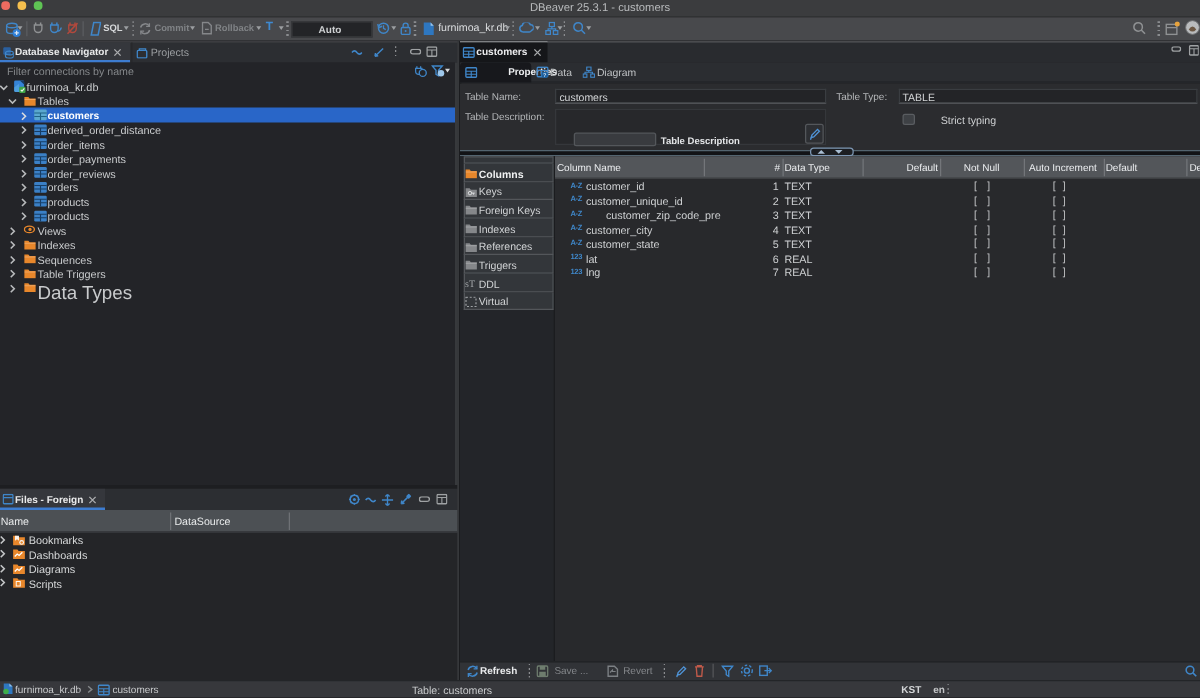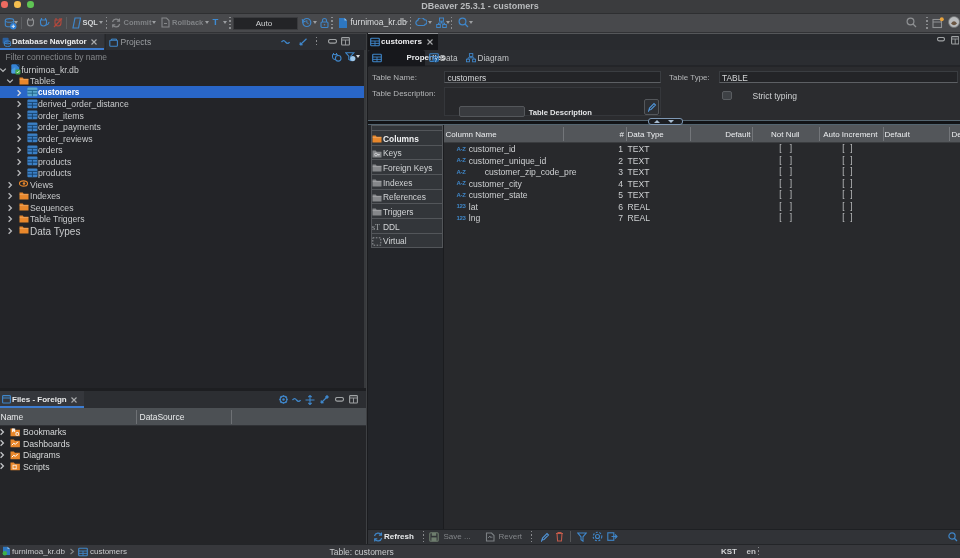--- a/index.html
+++ b/index.html
@@ -2,21 +2,21 @@
 <html><head><meta charset="utf-8"><style>
 html,body{margin:0;padding:0;background:#242528}
 #app{position:relative;width:960px;height:558px;background:#242528;font-family:"Liberation Sans",sans-serif;overflow:hidden}
 div{box-sizing:border-box}
 </style></head><body>
 <div id="app">
 <div style="position:absolute;left:0px;top:0px;width:960px;height:14px;background:#3b3c3e;border-bottom:1px solid #2e2f31"></div>
 <div style="position:absolute;left:1.3px;top:1.3px;width:6.6px;height:6.6px;background:#ee6b60;border-radius:50%"></div>
 <div style="position:absolute;left:14.2px;top:1.3px;width:6.6px;height:6.6px;background:#f5bf4e;border-radius:50%"></div>
 <div style="position:absolute;left:27.2px;top:1.3px;width:6.6px;height:6.6px;background:#5fc454;border-radius:50%"></div>
-<div style="position:absolute;left:380px;top:1.5px;width:200px;text-align:center;font-size:9px;color:#b9bbbd;font-weight:700;white-space:nowrap;line-height:1;">DBeaver 25.3.1 - customers</div>
+<div style="position:absolute;left:380px;top:1.5px;width:200px;text-align:center;font-size:9px;color:#b9bbbd;font-weight:400;white-space:nowrap;line-height:1;">DBeaver 25.3.1 - customers</div>
 <div style="position:absolute;left:0px;top:14px;width:960px;height:19px;background:#48494c;border-bottom:1px solid #313235"></div>
 <svg style="position:absolute;left:4px;top:16.5px" width="13" height="13" viewBox="0 0 13 13">
       <ellipse cx="5.5" cy="3.4" rx="4.2" ry="1.8" fill="none" stroke="#3f86c9" stroke-width="1.1"></ellipse>
       <path d="M1.3 3.4 v4.6 a4.2 1.8 0 0 0 8.4 0 v-4.6" fill="none" stroke="#3f86c9" stroke-width="1.1"></path>
       <circle cx="9.3" cy="9.3" r="3.2" fill="#2f7fd6"></circle>
       <path d="M9.3 7.6 v3.4 M7.6 9.3 h3.4" stroke="#dfe8f2" stroke-width="1"></path>
     </svg>
 <div style="position:absolute;left:13.5px;top:20.5px;width:0;height:0;border-left:2.6px solid transparent;border-right:2.6px solid transparent;border-top:3.4px solid #9b9ea1"></div>
 <div style="position:absolute;left:20.5px;top:16.5px;width:1px;height:12px;background:#5b5d60"></div>
 <svg style="position:absolute;left:26px;top:17px" width="9" height="11" viewBox="0 0 9 11">
@@ -49,21 +49,21 @@
 <svg style="position:absolute;left:160.5px;top:17px" width="9" height="11" viewBox="0 0 9 11">
       <path d="M1 1 h4.5 l2.5 2.5 v6.5 h-7 z" fill="none" stroke="#85878a" stroke-width="1.1"></path>
       <path d="M3 6.5 h3" stroke="#85878a" stroke-width="1"></path>
     </svg>
 <div style="position:absolute;left:172px;top:18.8px;font-size:7.5px;color:#808386;font-weight:700;white-space:nowrap;line-height:1;">Rollback</div>
 <div style="position:absolute;left:204.5px;top:20.5px;width:0;height:0;border-left:2.6px solid transparent;border-right:2.6px solid transparent;border-top:3.4px solid #9b9ea1"></div>
 <div style="position:absolute;left:212.5px;top:17px;font-size:9.5px;color:#3e8ad2;font-weight:700;white-space:nowrap;line-height:1;">T</div>
 <div style="position:absolute;left:223px;top:20.5px;width:0;height:0;border-left:2.6px solid transparent;border-right:2.6px solid transparent;border-top:3.4px solid #9b9ea1"></div>
 <div style="position:absolute;left:229px;top:17px;width:1.5px;height:12px;background:repeating-linear-gradient(to bottom,#8a8c8f 0,#8a8c8f 1.4px,transparent 1.4px,transparent 3.4px)"></div>
 <div style="position:absolute;left:233px;top:16.5px;width:64.5px;height:13px;background:#232427;border:1px solid #3a3b3e"></div>
-<div style="position:absolute;left:164px;top:19.5px;width:200px;text-align:center;font-size:8px;color:#cfd1d3;font-weight:400;white-space:nowrap;line-height:1;">Auto</div>
+<div style="position:absolute;left:164px;top:19.5px;width:200px;text-align:center;font-size:8px;color:#cfd1d3;font-weight:700;white-space:nowrap;line-height:1;">Auto</div>
 <svg style="position:absolute;left:300.5px;top:17px" width="11" height="11" viewBox="0 0 11 11">
       <circle cx="5.8" cy="5.5" r="4" fill="none" stroke="#3f86c9" stroke-width="1.2"></circle>
       <path d="M5.8 3.2 v2.5 l1.8 1" stroke="#3f86c9" stroke-width="1" fill="none"></path>
       <path d="M1.2 2.2 l0.7 3 l2.8 -1.2" fill="none" stroke="#3f86c9" stroke-width="1.1"></path>
     </svg>
 <div style="position:absolute;left:312.5px;top:20.5px;width:0;height:0;border-left:2.6px solid transparent;border-right:2.6px solid transparent;border-top:3.4px solid #9b9ea1"></div>
 <svg style="position:absolute;left:319.5px;top:16.5px" width="9" height="12" viewBox="0 0 9 12">
       <rect x="1" y="5" width="7" height="5.5" rx="1" fill="none" stroke="#3f86c9" stroke-width="1.1"></rect>
       <path d="M2.5 5 v-1.5 a2 2 0 0 1 4 0 v1.5" fill="none" stroke="#3f86c9" stroke-width="1.1"></path>
       <circle cx="4.5" cy="7.7" r="0.8" fill="#3f86c9"></circle>
@@ -268,21 +268,21 @@
       <path d="M0.5 3.6 h9" stroke="rgba(255,255,255,.35)" stroke-width="0.6"></path>
     </svg>
 <div style="position:absolute;left:30px;top:215.0px;font-size:8.7px;color:#c9cbcd;font-weight:400;white-space:nowrap;line-height:1;">Table Triggers</div>
 <svg style="position:absolute;left:6.2px;top:226.6px" width="8" height="8" viewBox="0 0 8 8">
       <path d="M2.6 1.2 L5.4 4 L2.6 6.8" fill="none" stroke="#b8babc" stroke-width="1.3"></path>
     </svg>
 <svg style="position:absolute;left:18.7px;top:225.39999999999998px" width="10" height="9" viewBox="0 0 10 9">
       <path d="M0.5 1.5 h3.2 l1 1.3 h4.8 v5.7 h-9z" fill="#e8872b"></path>
       <path d="M0.5 3.6 h9" stroke="rgba(255,255,255,.35)" stroke-width="0.6"></path>
     </svg>
-<div style="position:absolute;left:30px;top:226.5px;font-size:10px;color:#c9cbcd;font-weight:400;white-space:nowrap;line-height:1;">Data Types</div>
+<div style="position:absolute;left:30px;top:226.5px;font-size:15px;color:#c9cbcd;font-weight:400;white-space:nowrap;line-height:1;">Data Types</div>
 <div style="position:absolute;left:364px;top:50px;width:1.5px;height:338px;background:#37393c"></div>
 <div style="position:absolute;left:0px;top:388px;width:366px;height:3px;background:#1d1e21"></div>
 <div style="position:absolute;left:0px;top:391px;width:366px;height:17px;background:#2c2e32"></div>
 <div style="position:absolute;left:0px;top:391px;width:84px;height:17px;background:#35373c"></div>
 <div style="position:absolute;left:0px;top:405.8px;width:84px;height:2px;background:#3d7cd0"></div>
 <svg style="position:absolute;left:2px;top:395px" width="9" height="9" viewBox="0 0 9 9">
       <rect x="0.6" y="0.6" width="7.8" height="7.4" rx="0.8" fill="none" stroke="#3f86c9" stroke-width="1.1"></rect>
       <path d="M0.6 3 h7.8" stroke="#3f86c9" stroke-width="1"></path>
     </svg>
 <div style="position:absolute;left:12px;top:395.7px;font-size:8.0px;color:#e9eaeb;font-weight:700;white-space:nowrap;line-height:1;">Files - Foreign</div>

